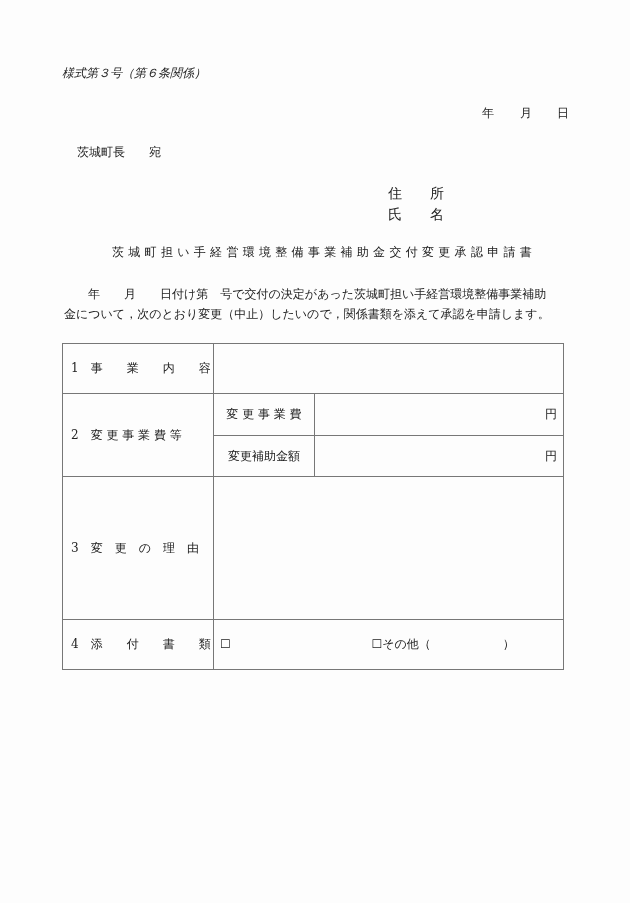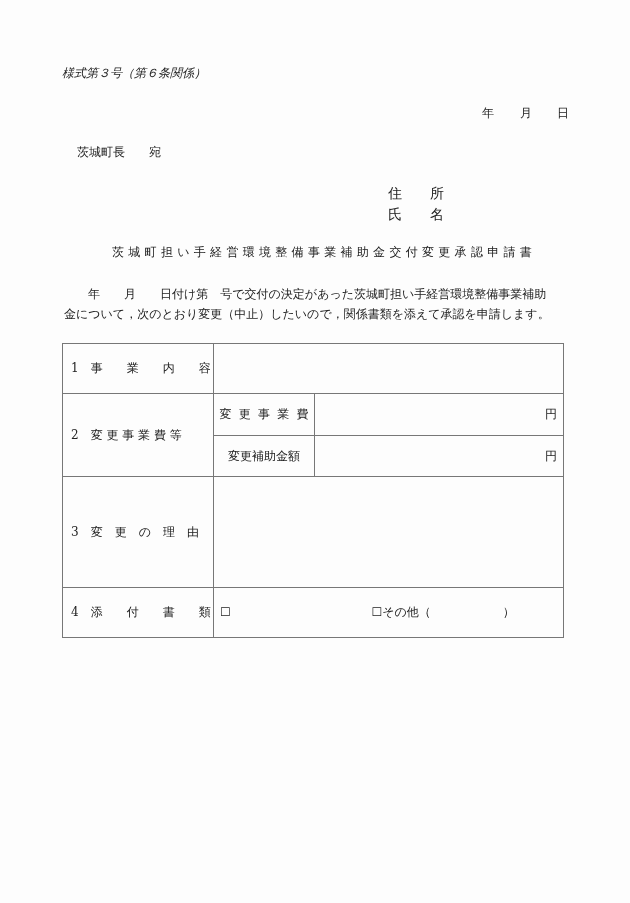--- a/index.html
+++ b/index.html
@@ -18,21 +18,21 @@
 
     table.form {
       position: absolute; left: 62px; top: 343px;
       width: 502px; border-collapse: collapse;
       font-size: 12px;
     }
     table.form td {
       border: 1.5px solid #777; padding: 0; vertical-align: middle;
     }
     .lbl { padding-left: 8px !important; width: 142px; }
-    .sublbl { text-align: center; width: 100px; font-family: Liberation Mono, monospace; }
+    .sublbl { text-align: center; width: 100px; }
     .yen { text-align: right; padding-right: 6px !important; }
     .chk { padding-left: 6px !important; }
   </style>
 </head>
 <body>
 
 <div class="abs form-no">様式第３号（第６条関係）</div>
 
 <div class="abs date-line" style="left:482px">年</div>
 <div class="abs date-line" style="left:520px">月</div>
@@ -56,21 +56,21 @@
   </tr>
   <tr style="height:42px">
     <td class="lbl" rowspan="2">2　変 更 事 業 費 等</td>
     <td class="sublbl">変 更 事 業 費</td>
     <td class="yen"><span>円</span></td>
   </tr>
   <tr style="height:41px">
     <td class="sublbl">変更補助金額</td>
     <td class="yen"><span>円</span></td>
   </tr>
-  <tr style="height:111px">
+  <tr style="height:143px">
     <td class="lbl">3　変　更　の　理　由</td>
     <td colspan="2"></td>
   </tr>
   <tr style="height:50px">
     <td class="lbl">4　添　　付　　書　　類</td>
     <td colspan="2" class="chk">
       <span>☐</span>
       <span style="display:inline-block;width:133px"></span>
       <span>☐</span><span>その他（　　　　　　）</span>
     </td>

